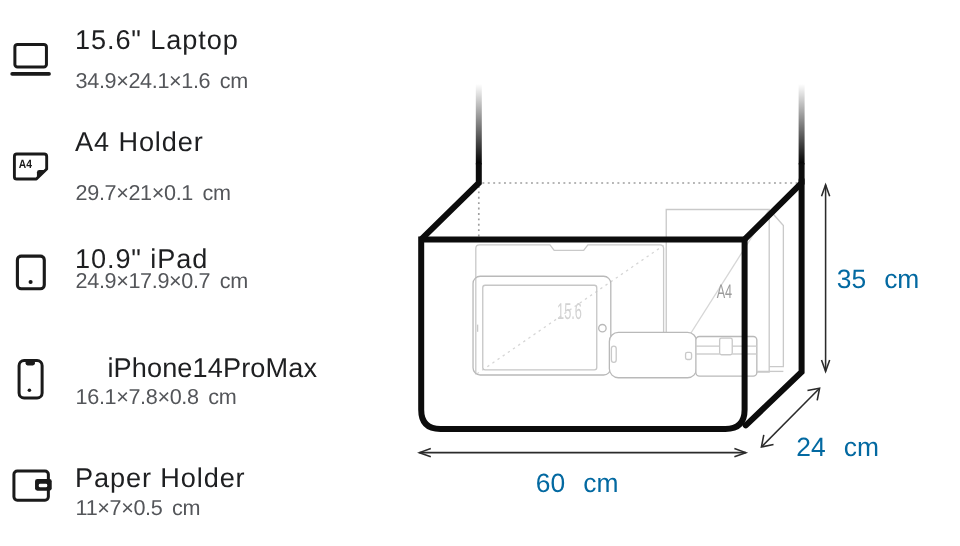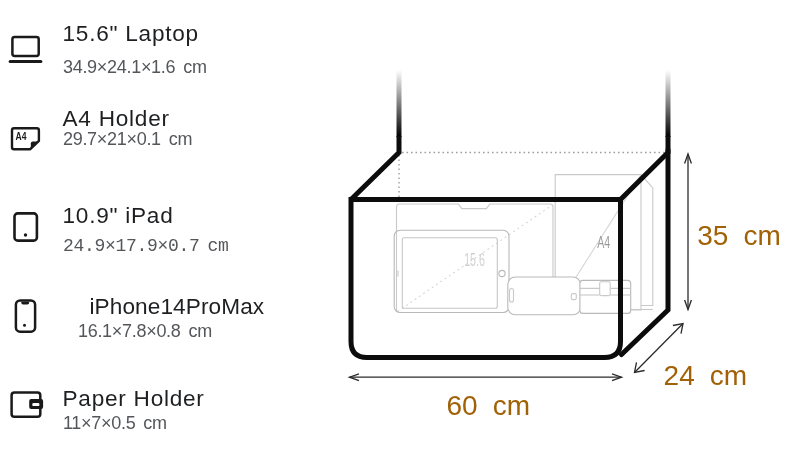--- a/index.html
+++ b/index.html
@@ -1,33 +1,33 @@
 <!DOCTYPE html>
 <html><head>
 <meta charset="utf-8">
 <style>
   html,body{margin:0;padding:0;}
   body{width:800px;height:455px;background:#ffffff;font-family:"Liberation Sans",sans-serif;overflow:hidden;position:relative;}
   .t{position:absolute;color:#1e1f21;font-size:22.6px;line-height:1;letter-spacing:0.75px;white-space:nowrap;}
   .s{position:absolute;color:#54565a;font-size:18px;line-height:1;letter-spacing:-0.3px;white-space:nowrap;}
   .s .u{margin-left:8px;}
-  .dim{position:absolute;color:#a16207;font-size:28px;line-height:1;letter-spacing:0px;white-space:nowrap;}
+  .dim{position:absolute;color:#0369a1;font-size:22px;line-height:1;letter-spacing:0px;white-space:nowrap;}
   .dim .u{margin-left:15px;}
 </style>
 </head>
 <body>
 
 <div class="t" style="left:62.5px;top:22.5px;">15.6" Laptop</div>
 <div class="s" style="left:63px;top:57.7px;">34.9×24.1×1.6<span class="u">cm</span></div>
 <div class="t" style="left:62.5px;top:108.3px;">A4 Holder</div>
-<div class="s" style="left:63px;top:130px;">29.7×21×0.1<span class="u">cm</span></div>
+<div class="s" style="left:63px;top:152px;">29.7×21×0.1<span class="u">cm</span></div>
 <div class="t" style="left:62.5px;top:204.9px;">10.9" iPad</div>
-<div class="s" style="left:63px;top:237px;font-family:Liberation Mono, monospace;">24.9×17.9×0.7<span class="u">cm</span></div>
+<div class="s" style="left:63px;top:225px;">24.9×17.9×0.7<span class="u">cm</span></div>
 <div class="t" style="left:62.5px;top:295.7px;letter-spacing:0.1px;margin-left:27px;">iPhone14ProMax</div>
-<div class="s" style="left:78px;top:321.7px;">16.1×7.8×0.8<span class="u">cm</span></div>
+<div class="s" style="left:63px;top:321.7px;">16.1×7.8×0.8<span class="u">cm</span></div>
 <div class="t" style="left:62.5px;top:387.5px;">Paper Holder</div>
 <div class="s" style="left:63px;top:413.8px;">11×7×0.5<span class="u">cm</span></div>
 
 <div class="dim" style="left:697.3px;top:222.4px;">35<span class="u">cm</span></div>
 <div class="dim" style="left:446.5px;top:392px;text-align:center;">60<span class="u">cm</span></div>
 <div class="dim" style="left:663.6px;top:361.6px;">24<span class="u">cm</span></div>
 
 <svg style="position:absolute;left:0;top:0;" width="60" height="455" viewBox="0 0 60 455">
   <g fill="none" stroke="#1a1a1a">
 

